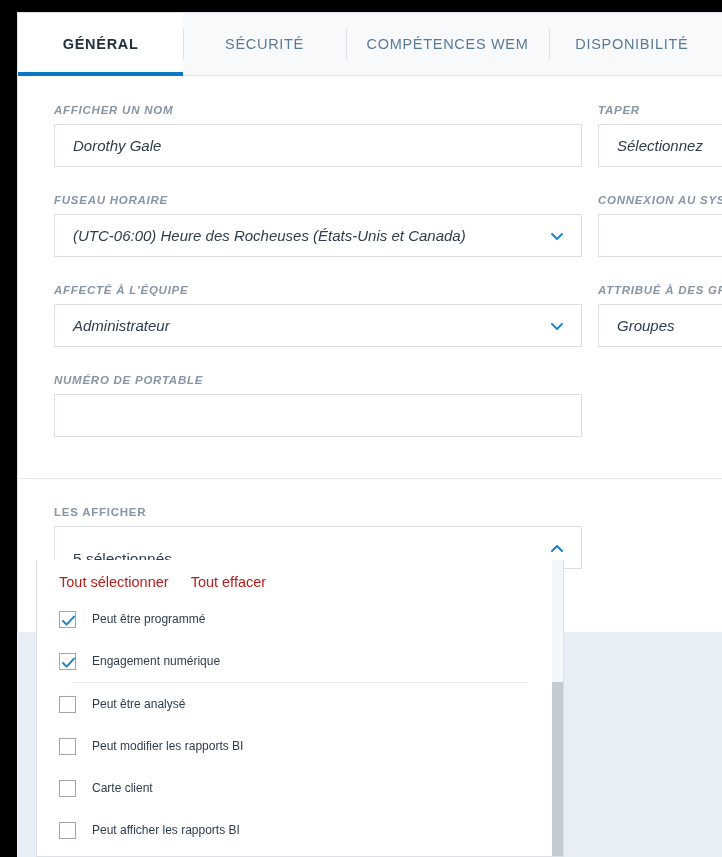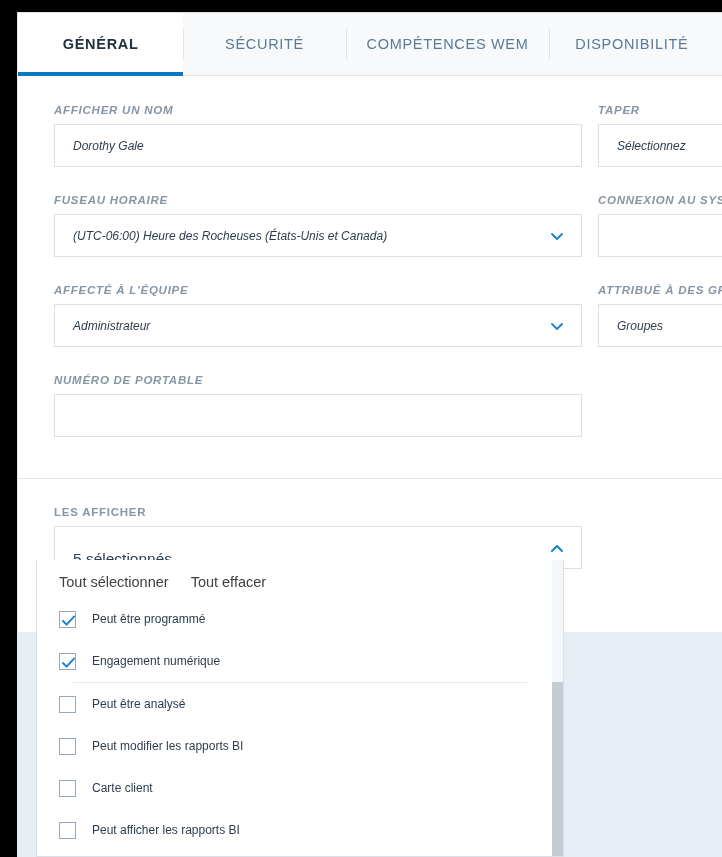--- a/index.html
+++ b/index.html
@@ -118,21 +118,21 @@
   }
 
   .f-control {
     position: relative;
     height: 43px;
     border: 1px solid #dcdfe3;
     background: #ffffff;
     display: flex;
     align-items: center;
     padding: 0 40px 0 18px;
-    font-size: 12px;
+    font-size: 15px;
     color: #2e3d4c;
     cursor: text;
     white-space: nowrap;
     overflow: hidden;
   }
   .f-control.select { cursor: pointer; }
   .f-control .chev {
     position: absolute;
     right: 16px; top: 50%;
     transform: translateY(-50%);
@@ -189,21 +189,21 @@
     z-index: 20;
   }
   .ms-actions {
     display: flex;
     align-items: center;
     padding: 14px 0 8px 22px;
     gap: 22px;
   }
   .ms-link {
     font-size: 14.5px;
-    color: #404040;
+    color: #b91c1c;
     cursor: pointer;
     white-space: nowrap;
   }
   .ms-list {
     padding: 0;
   }
   .ms-item {
     display: flex;
     align-items: center;
     height: 42px;

